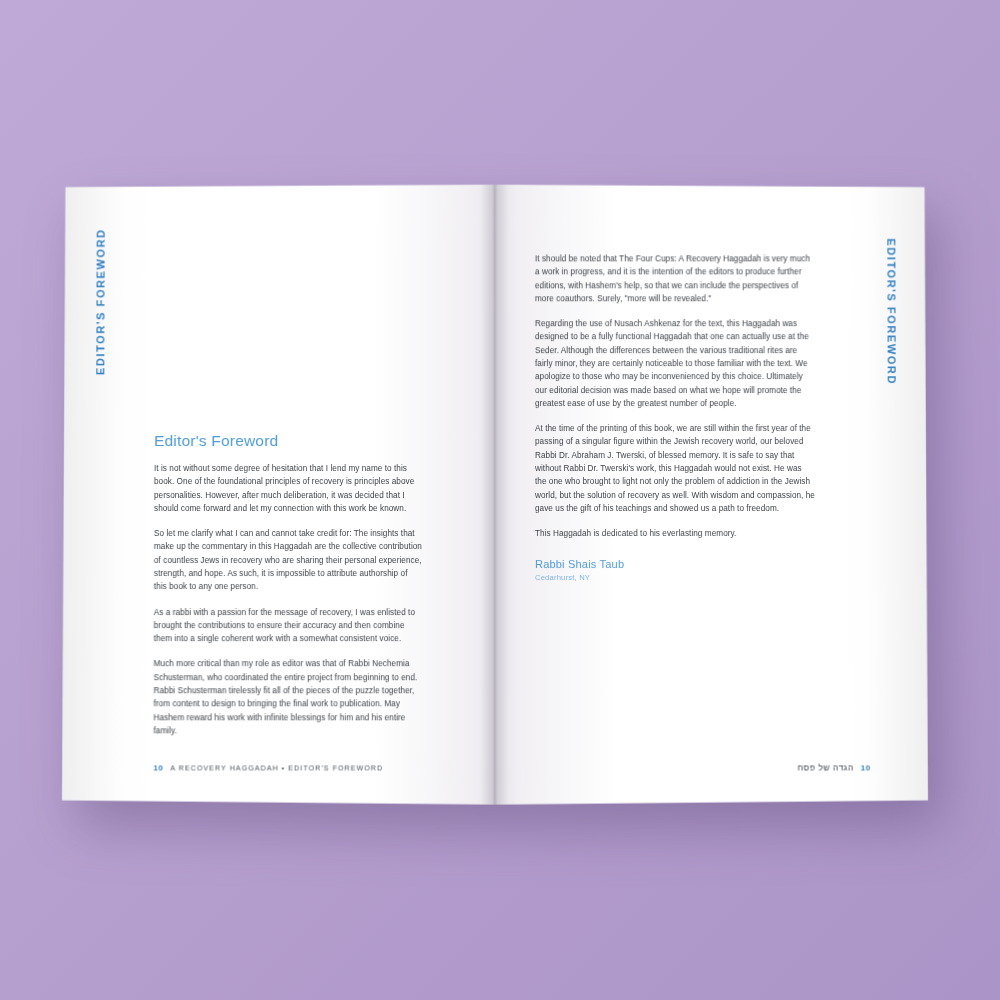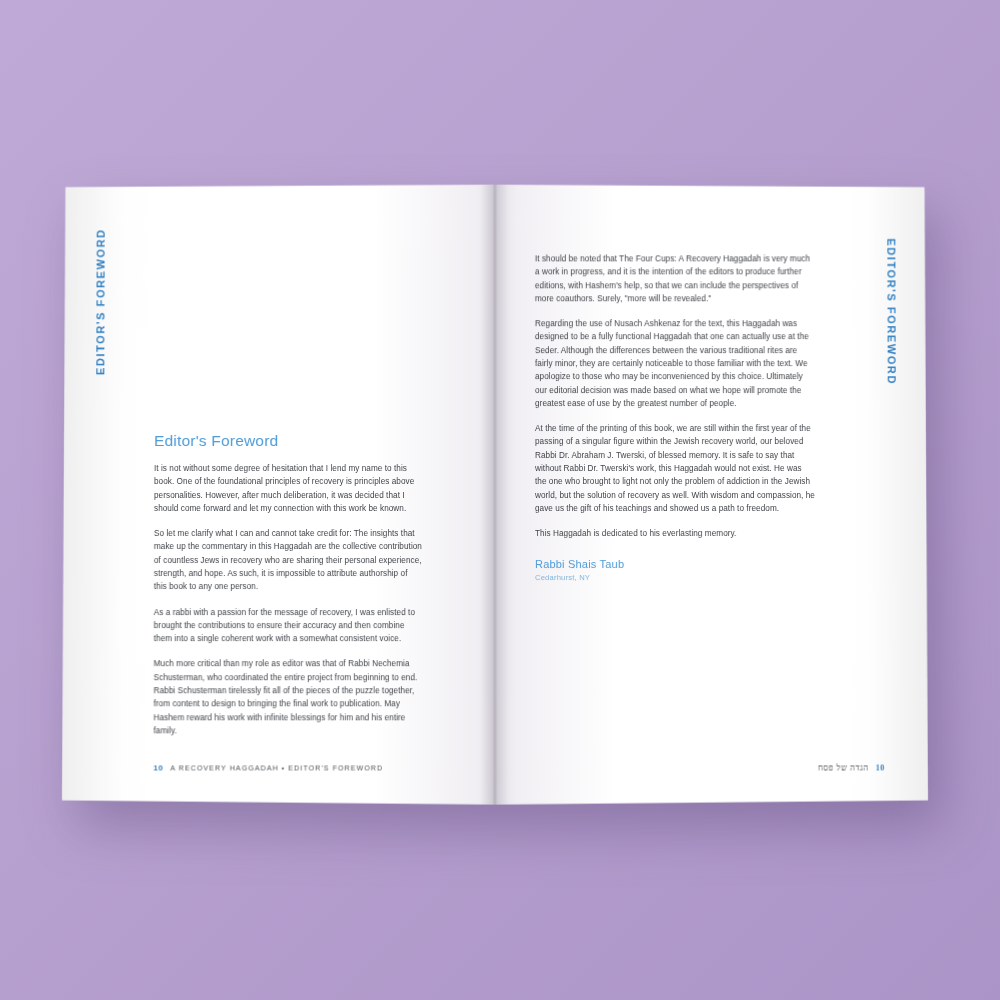--- a/index.html
+++ b/index.html
@@ -141,21 +141,21 @@
     position: absolute;
     bottom: 32px;
     font-size: 7px;
     color: #4b4f55;
     letter-spacing: 1.1px;
     display: flex;
     align-items: center;
     gap: 7px;
   }
   .folio.left-folio { left: 92px; }
-  .folio.right-folio { right: 44px; font-family: Liberation Serif, serif; }
+  .folio.right-folio { right: 58px; }
   .folio .num {
     color: #2f7fc1;
     font-weight: bold;
     font-size: 8px;
     letter-spacing: 0.5px;
   }
   .folio .heb {
     font-size: 8.5px;
     color: #3b3f45;
     letter-spacing: 0.5px;

